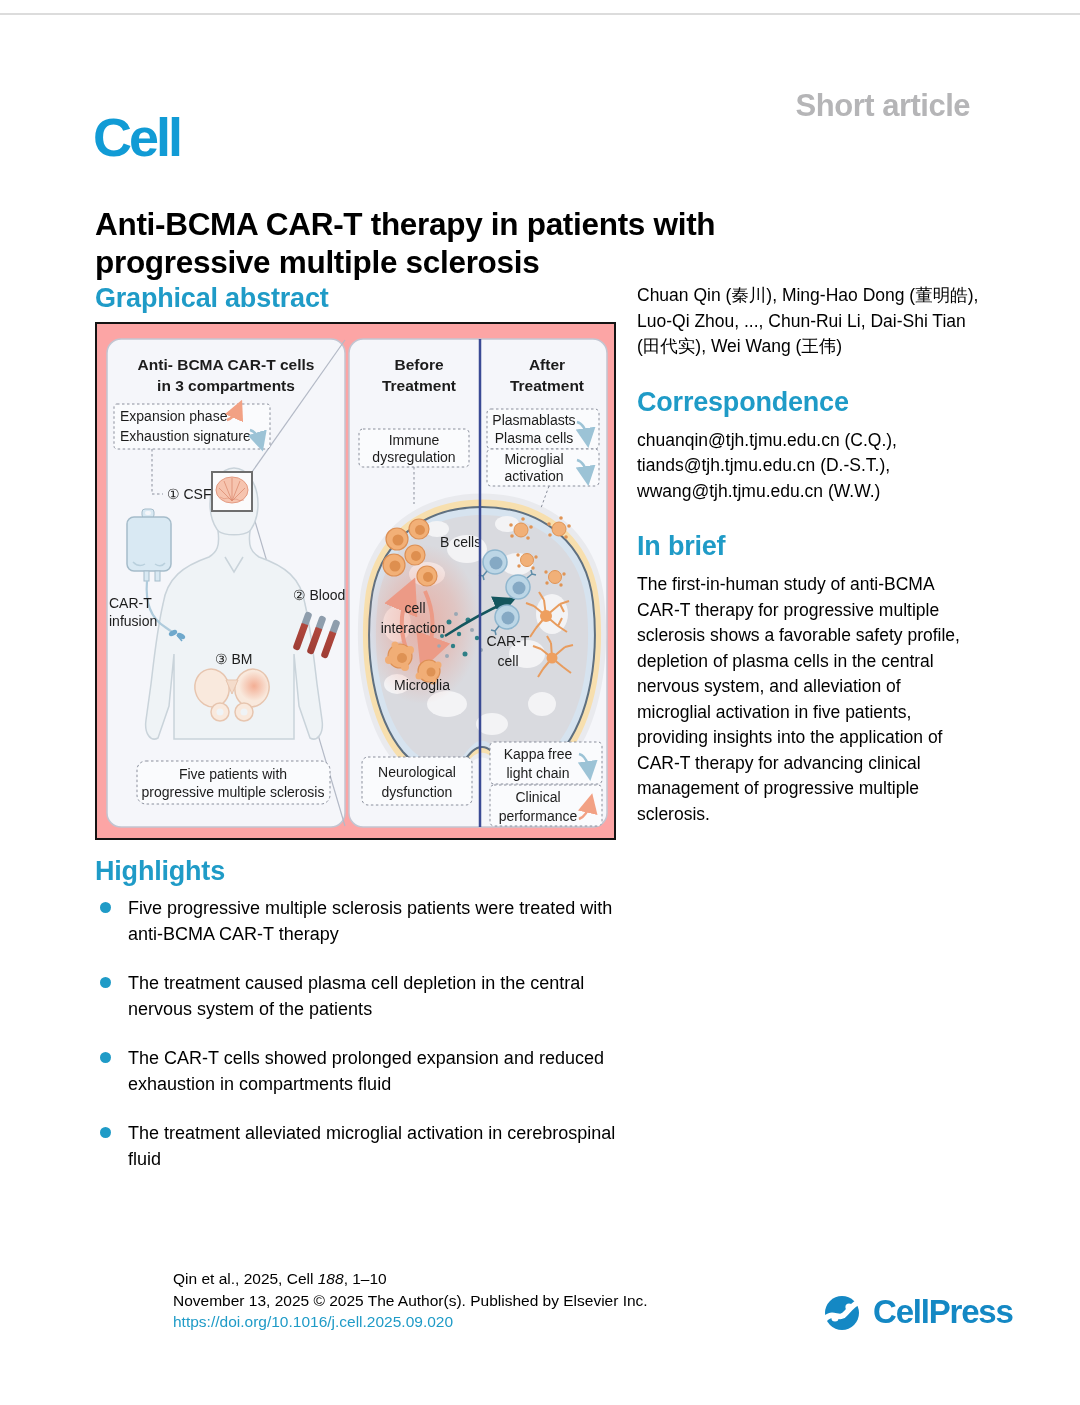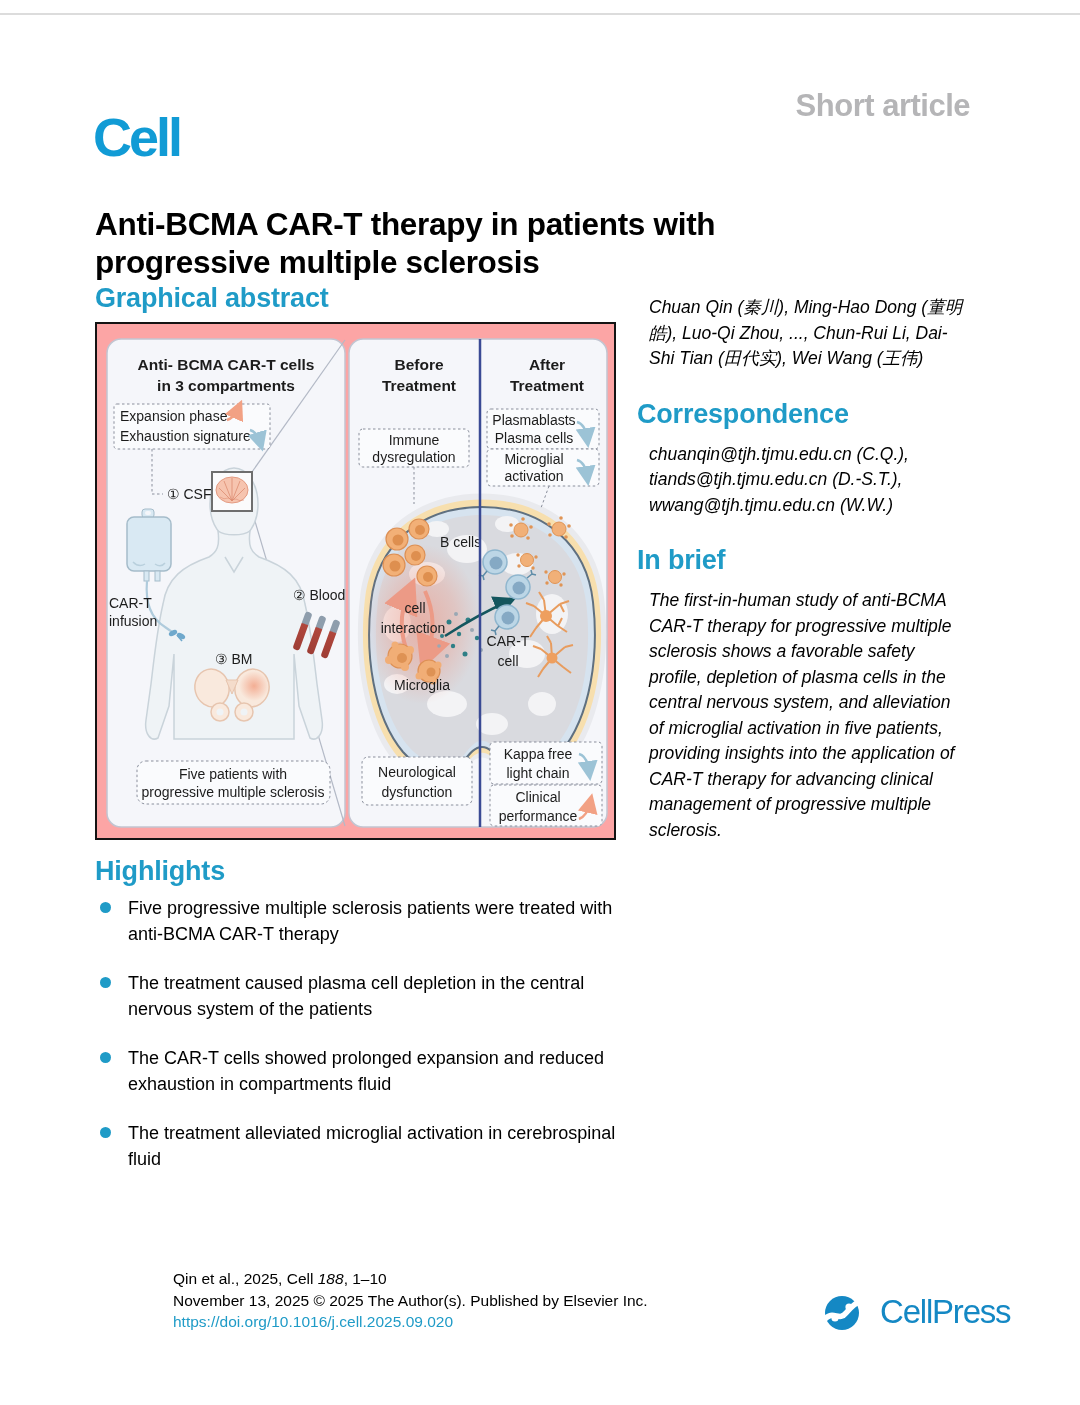--- a/index.html
+++ b/index.html
@@ -10,29 +10,29 @@
         color:#119BD5;letter-spacing:-3px;line-height:1;}
   .article-type{position:absolute;right:110px;top:88px;font-size:31px;font-weight:bold;
         color:#b5b5b7;letter-spacing:-0.5px;}
   .title{position:absolute;left:95px;top:184px;width:740px;font-size:31.5px;font-weight:bold;
         line-height:38px;color:#000;letter-spacing:-0.3px;}
   .sec-h{font-size:27px;font-weight:bold;color:#1F9BC7;margin:0 0 10px 0;letter-spacing:-0.2px;}
   .ga-h{position:absolute;left:95px;top:283px;}
   .figure-box{position:absolute;left:95px;top:322px;width:521px;height:518px;
         border:2px solid #141414;background:#fca5a5;box-sizing:border-box;}
   .right-col{position:absolute;left:637px;top:283px;width:342px;}
-  .body-txt{font-size:17.5px;line-height:25.5px;color:#000;margin:12px;font-style:italic;}
+  .body-txt{font-size:17.5px;line-height:25.5px;color:#000;margin:0;}
   .blk{margin-bottom:27px;}
   .highlights{position:absolute;left:95px;top:856px;width:535px;}
   .hl-item{display:flex;margin-bottom:23px;font-size:18px;line-height:26px;color:#000;}
   .bullet{width:11px;height:11px;border-radius:6px;background:#1F9BC7;margin:7px 17px 0 5px;flex:none;}
   .footer{position:absolute;left:173px;top:1268px;font-size:15.5px;line-height:21.5px;color:#000;}
   .doi{color:#1F9BC7;text-decoration:none;}
   .cellpress{position:absolute;left:822px;top:1290px;display:flex;align-items:center;}
-  .cp-text{font-size:33px;font-weight:normal;color:#1488C4;letter-spacing:-1.2px;margin-left:16px;}
+  .cp-text{font-size:33px;font-weight:bold;color:#1488C4;letter-spacing:-1.2px;margin-left:9px;}
   svg text{font-family:"Liberation Sans",sans-serif;font-size:14px;fill:#1c1c1c;}
   svg text.b{font-weight:bold;font-size:15.5px;}
   svg text.mid{text-anchor:middle;}
   .dashbox{fill:#FAFBFD;stroke:#8A8F9C;stroke-width:1;stroke-dasharray:2.5,2.5;}
   .dashline{stroke:#8A8F9C;stroke-width:1;stroke-dasharray:2.5,2.5;fill:none;}
 </style>
 </head>
 <body>
 
 <div class="page">

